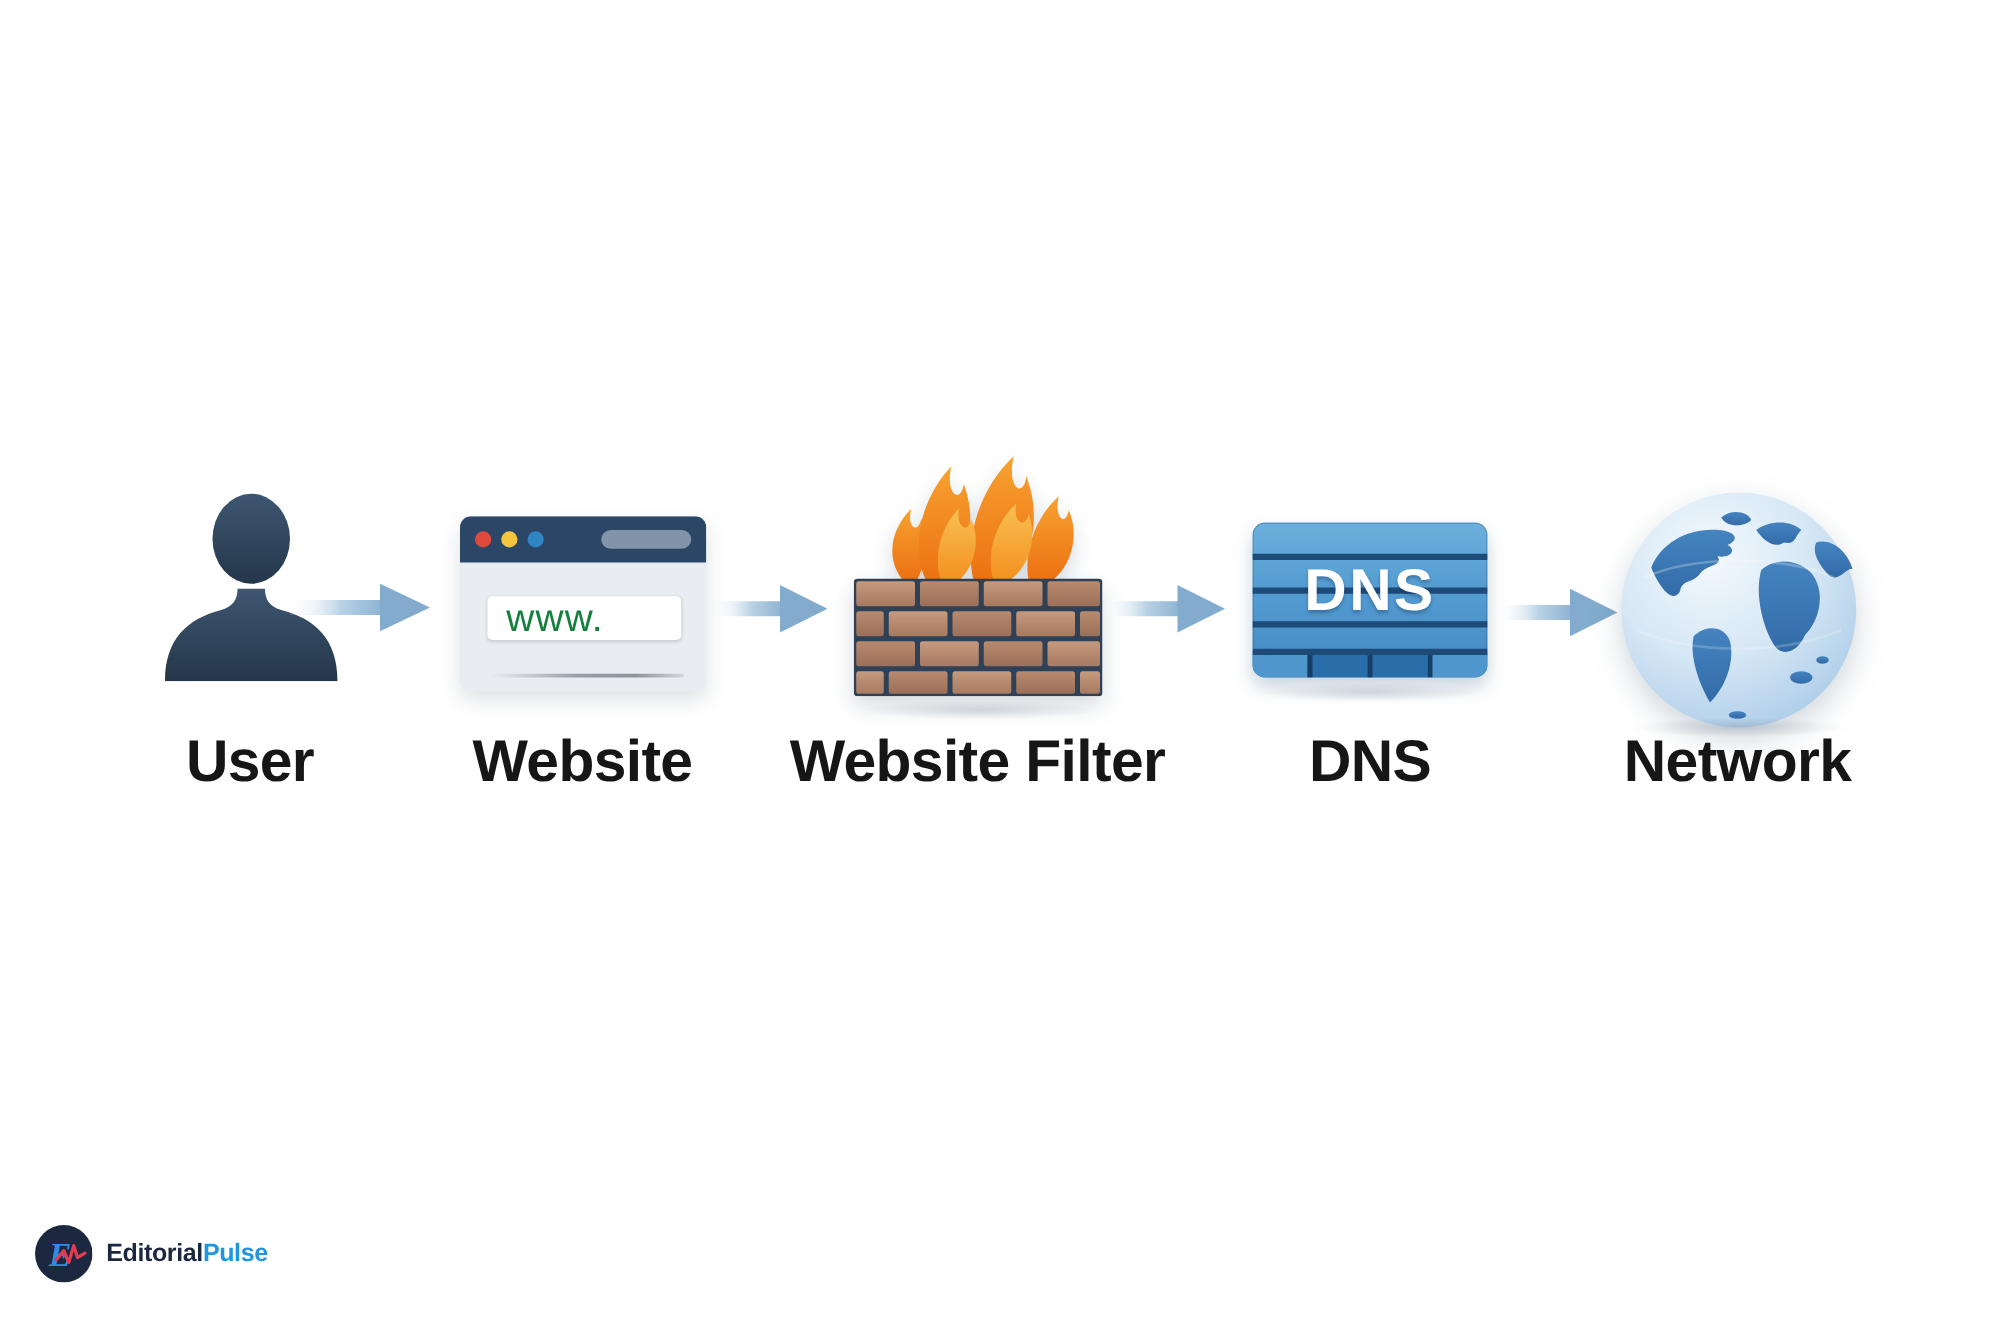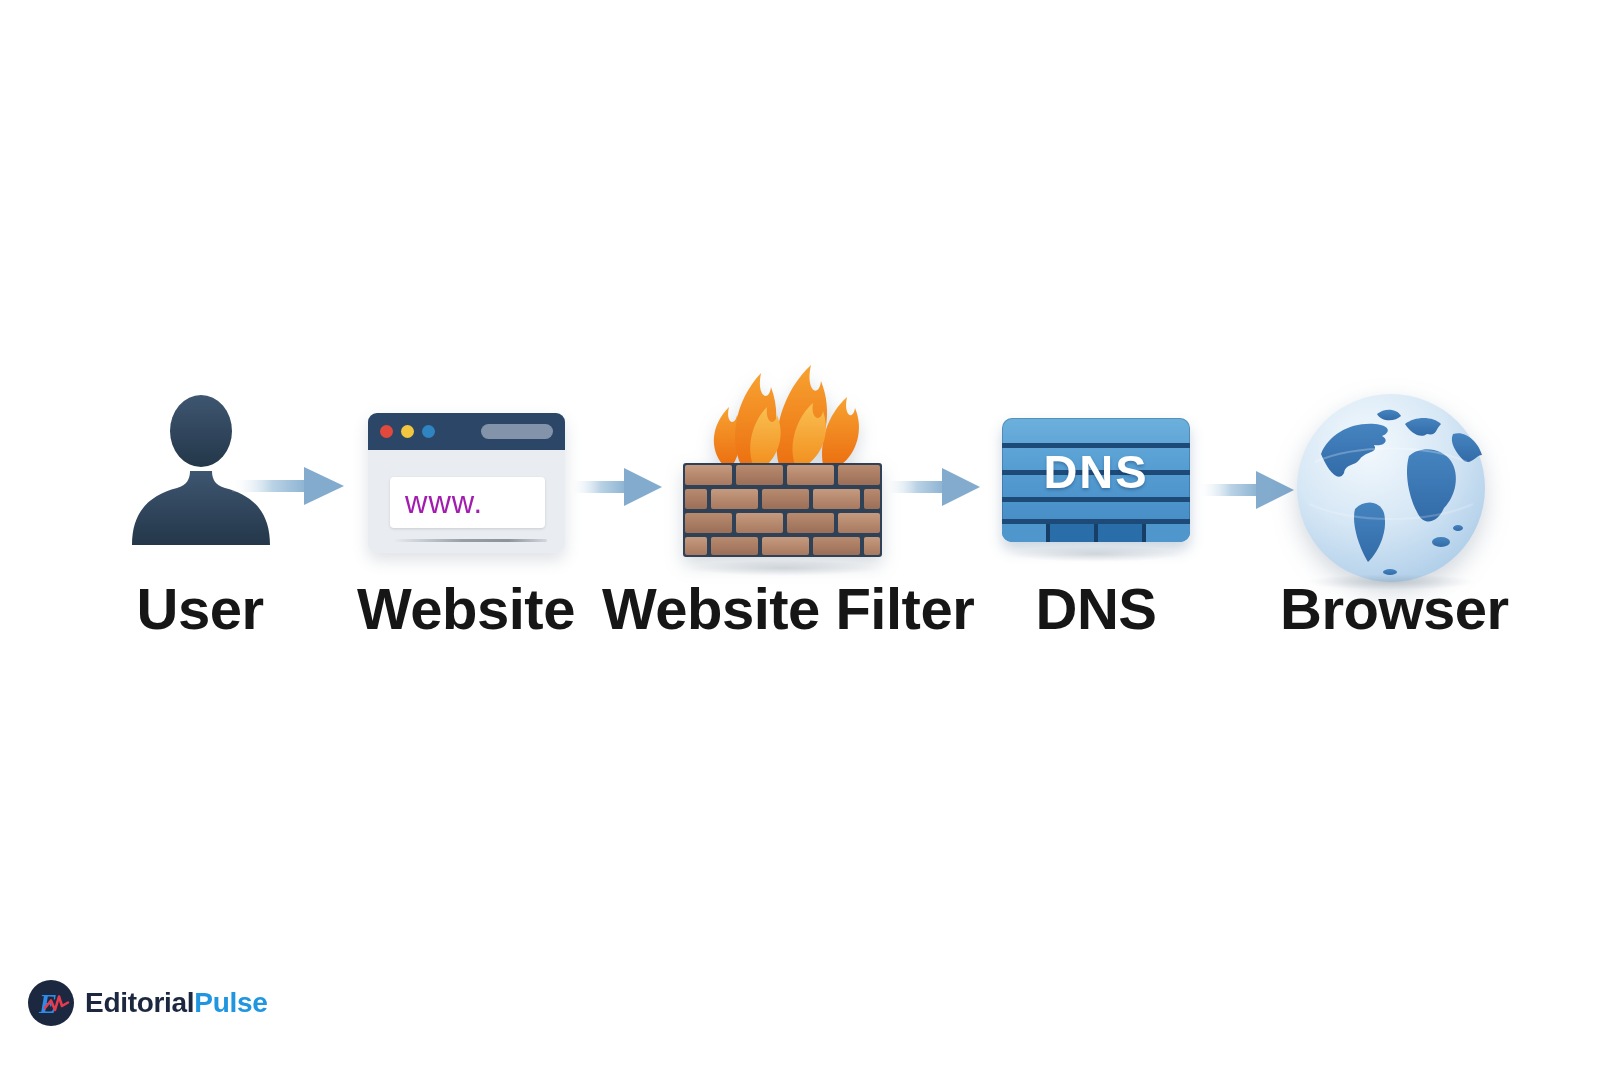--- a/index.html
+++ b/index.html
@@ -5,40 +5,40 @@
   html,body{margin:0;padding:0;}
   body{
     width:1600px;height:1067px;background:#ffffff;position:relative;overflow:hidden;
     font-family:"Liberation Sans","DejaVu Sans",sans-serif;
   }
   .abs{position:absolute;}
 
   
   .node-label{
     position:absolute;top:581px;height:56px;text-align:center;
-    font-size:58px;font-weight:600;letter-spacing:-0.5px;color:#161616;line-height:56px;
+    font-size:47px;font-weight:600;letter-spacing:-0.5px;color:#161616;line-height:56px;
     white-space:nowrap;
   }
 
   
   .flow-arrow{position:absolute;height:46px;}
 
   
   .browser{
     position:absolute;left:368px;top:413px;width:197px;height:140px;border-radius:9px;
     background:#e9edf2;overflow:hidden;box-shadow:0 7px 16px rgba(70,90,110,.18);
   }
   .browser-header{height:37px;background:#2c4668;display:flex;align-items:center;padding:0 12px;}
   .dot{width:13px;height:13px;border-radius:50%;margin-right:8px;flex:0 0 auto;}
   .dot-red{background:#e2493d}.dot-yellow{background:#f2c63f}.dot-blue{background:#2f84c2}
   .browser-pill{margin-left:auto;width:72px;height:15px;border-radius:8px;background:#8393a9;}
   .url-box{
-    margin:27px 20px 0 22px;height:51px;background:#ffffff;border-radius:4px;
+    margin:27px 20px 0 22px;height:35px;background:#ffffff;border-radius:4px;
     box-shadow:0 1px 3px rgba(0,0,0,.14);display:flex;align-items:center;padding-left:15px;
-    font-size:31px;font-weight:500;color:#a21caf;letter-spacing:1px;
+    font-size:31px;font-weight:500;color:#15803d;letter-spacing:1px;
   }
   .browser-line{
     position:absolute;bottom:11px;left:25px;right:18px;height:3px;border-radius:2px;
     background:linear-gradient(90deg,rgba(150,156,164,0),#989ea6 45%,#8d939b 75%,rgba(150,156,164,.25));
   }
 
   
   .dns-server{
     position:absolute;left:1002px;top:418px;width:188px;height:124px;border-radius:10px;
     background:linear-gradient(180deg,#6cb0dc 0%,#539bd1 45%,#4389c3 100%);
@@ -50,21 +50,21 @@
   .dns-seg + .dns-seg{border-left:4px solid #173e66;}
   .seg-light{background:#4e96cc}.seg-dark{background:#2a6ea9}
   .dns-text{
     position:absolute;top:26px;left:0;width:100%;height:56px;line-height:56px;z-index:3;
     text-align:center;color:#ffffff;font-size:47px;font-weight:700;letter-spacing:2px;
     text-shadow:0 2px 3px rgba(20,50,90,.35);
   }
 
   
   .brand{position:absolute;left:28px;top:980px;display:flex;align-items:center;}
-  .brand-text{margin-left:11px;font-size:28px;font-weight:700;letter-spacing:-0.3px;white-space:nowrap;}
+  .brand-text{margin-left:11px;font-size:20px;font-weight:700;letter-spacing:-0.3px;white-space:nowrap;}
   .brand-primary{color:#1b2840;}
   .brand-secondary{color:#2196e0;}
 
   .shadow-ellipse{
     position:absolute;height:16px;border-radius:50%;
     background:radial-gradient(ellipse at center, rgba(85,105,125,.22) 0%, rgba(85,105,125,0) 70%);
   }
 </style>
 </head>
 <body>
@@ -240,21 +240,21 @@
 
     <path d="M158,42 C170,38 183,49 187,63 C181,63 177,73 169,69 C161,61 154,50 158,42 Z"></path>
 
     <ellipse cx="146" cy="150" rx="9" ry="5"></ellipse>
     <ellipse cx="163" cy="136" rx="5" ry="3"></ellipse>
     <ellipse cx="95" cy="180" rx="7" ry="3"></ellipse>
   </g>
   <path d="M20,70 C60,52 132,52 172,70" stroke="#ffffff" stroke-opacity="0.25" stroke-width="2" fill="none"></path>
   <path d="M14,112 C60,132 132,132 178,112" stroke="#ffffff" stroke-opacity="0.2" stroke-width="2" fill="none"></path>
 </svg>
-<div class="node-label" style="left:1280px;width:220px">Browser</div>
+<div class="node-label" style="left:1280px;width:220px">Network</div>
 
 <div class="shadow-ellipse" style="left:688px;top:560px;width:190px"></div>
 <div class="shadow-ellipse" style="left:1008px;top:546px;width:176px"></div>
 <div class="shadow-ellipse" style="left:1305px;top:574px;width:172px"></div>
 
 <div class="brand">
   <svg width="46" height="46" viewBox="0 0 46 46">
     <circle cx="23" cy="23" r="23" fill="#1b2840"></circle>
     <text x="11" y="33" font-size="27" font-style="italic" font-weight="700" font-family="Liberation Serif, DejaVu Serif, serif" fill="#2f8be8">E</text>
     <path d="M17,28 L23,20.5 L27,30 L31,16.5 L34,26 L40,22.5" stroke="#e63b4e" stroke-width="2.6" fill="none" stroke-linecap="round" stroke-linejoin="round"></path>

